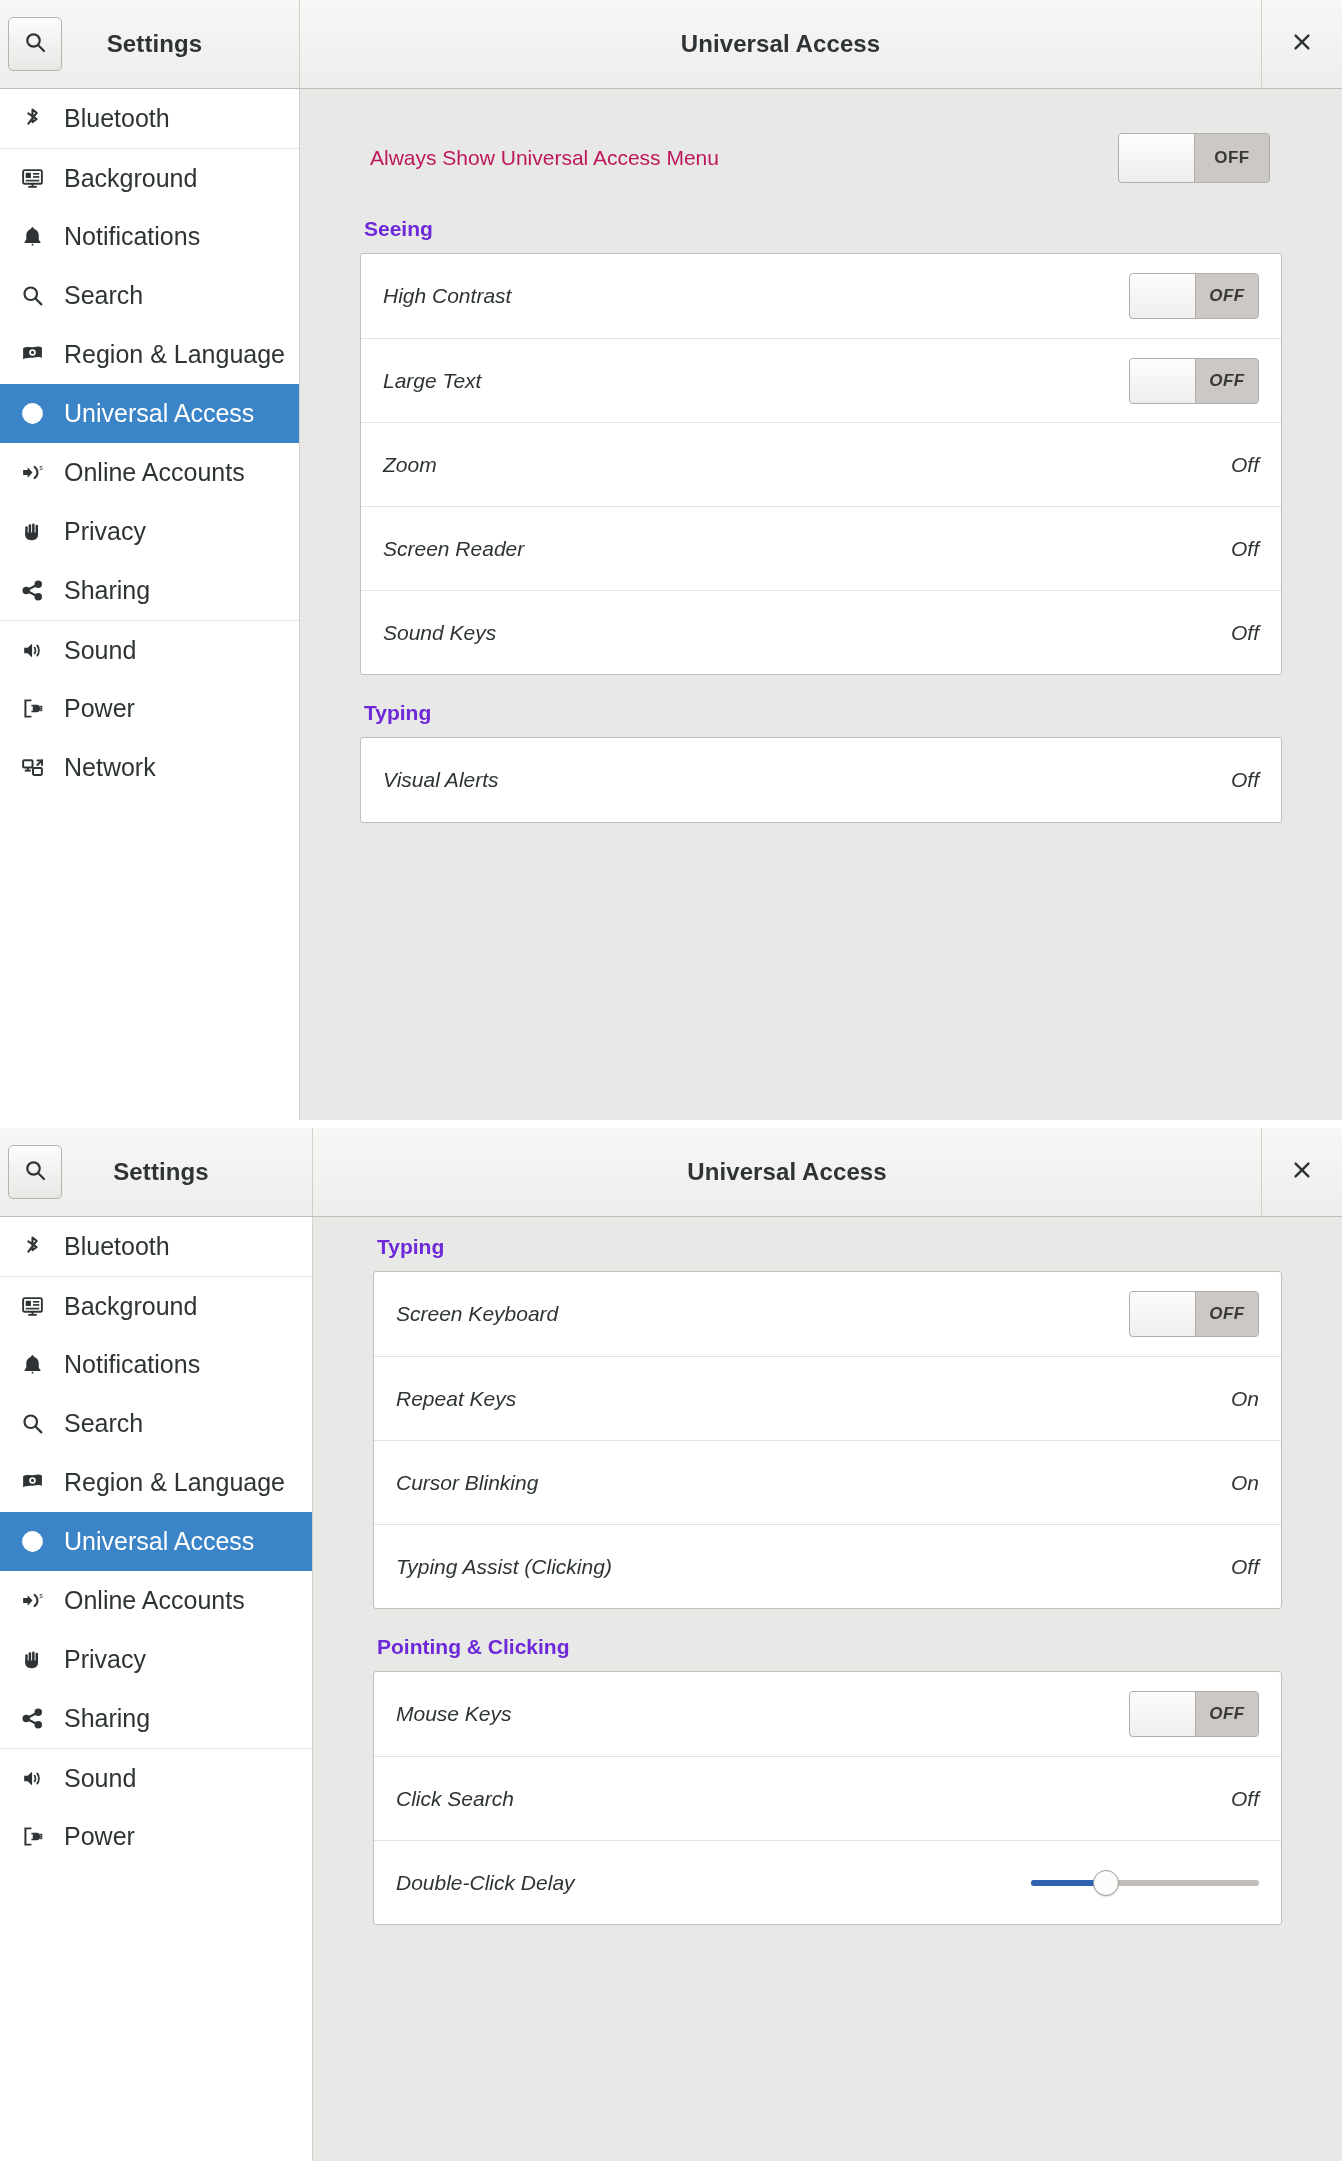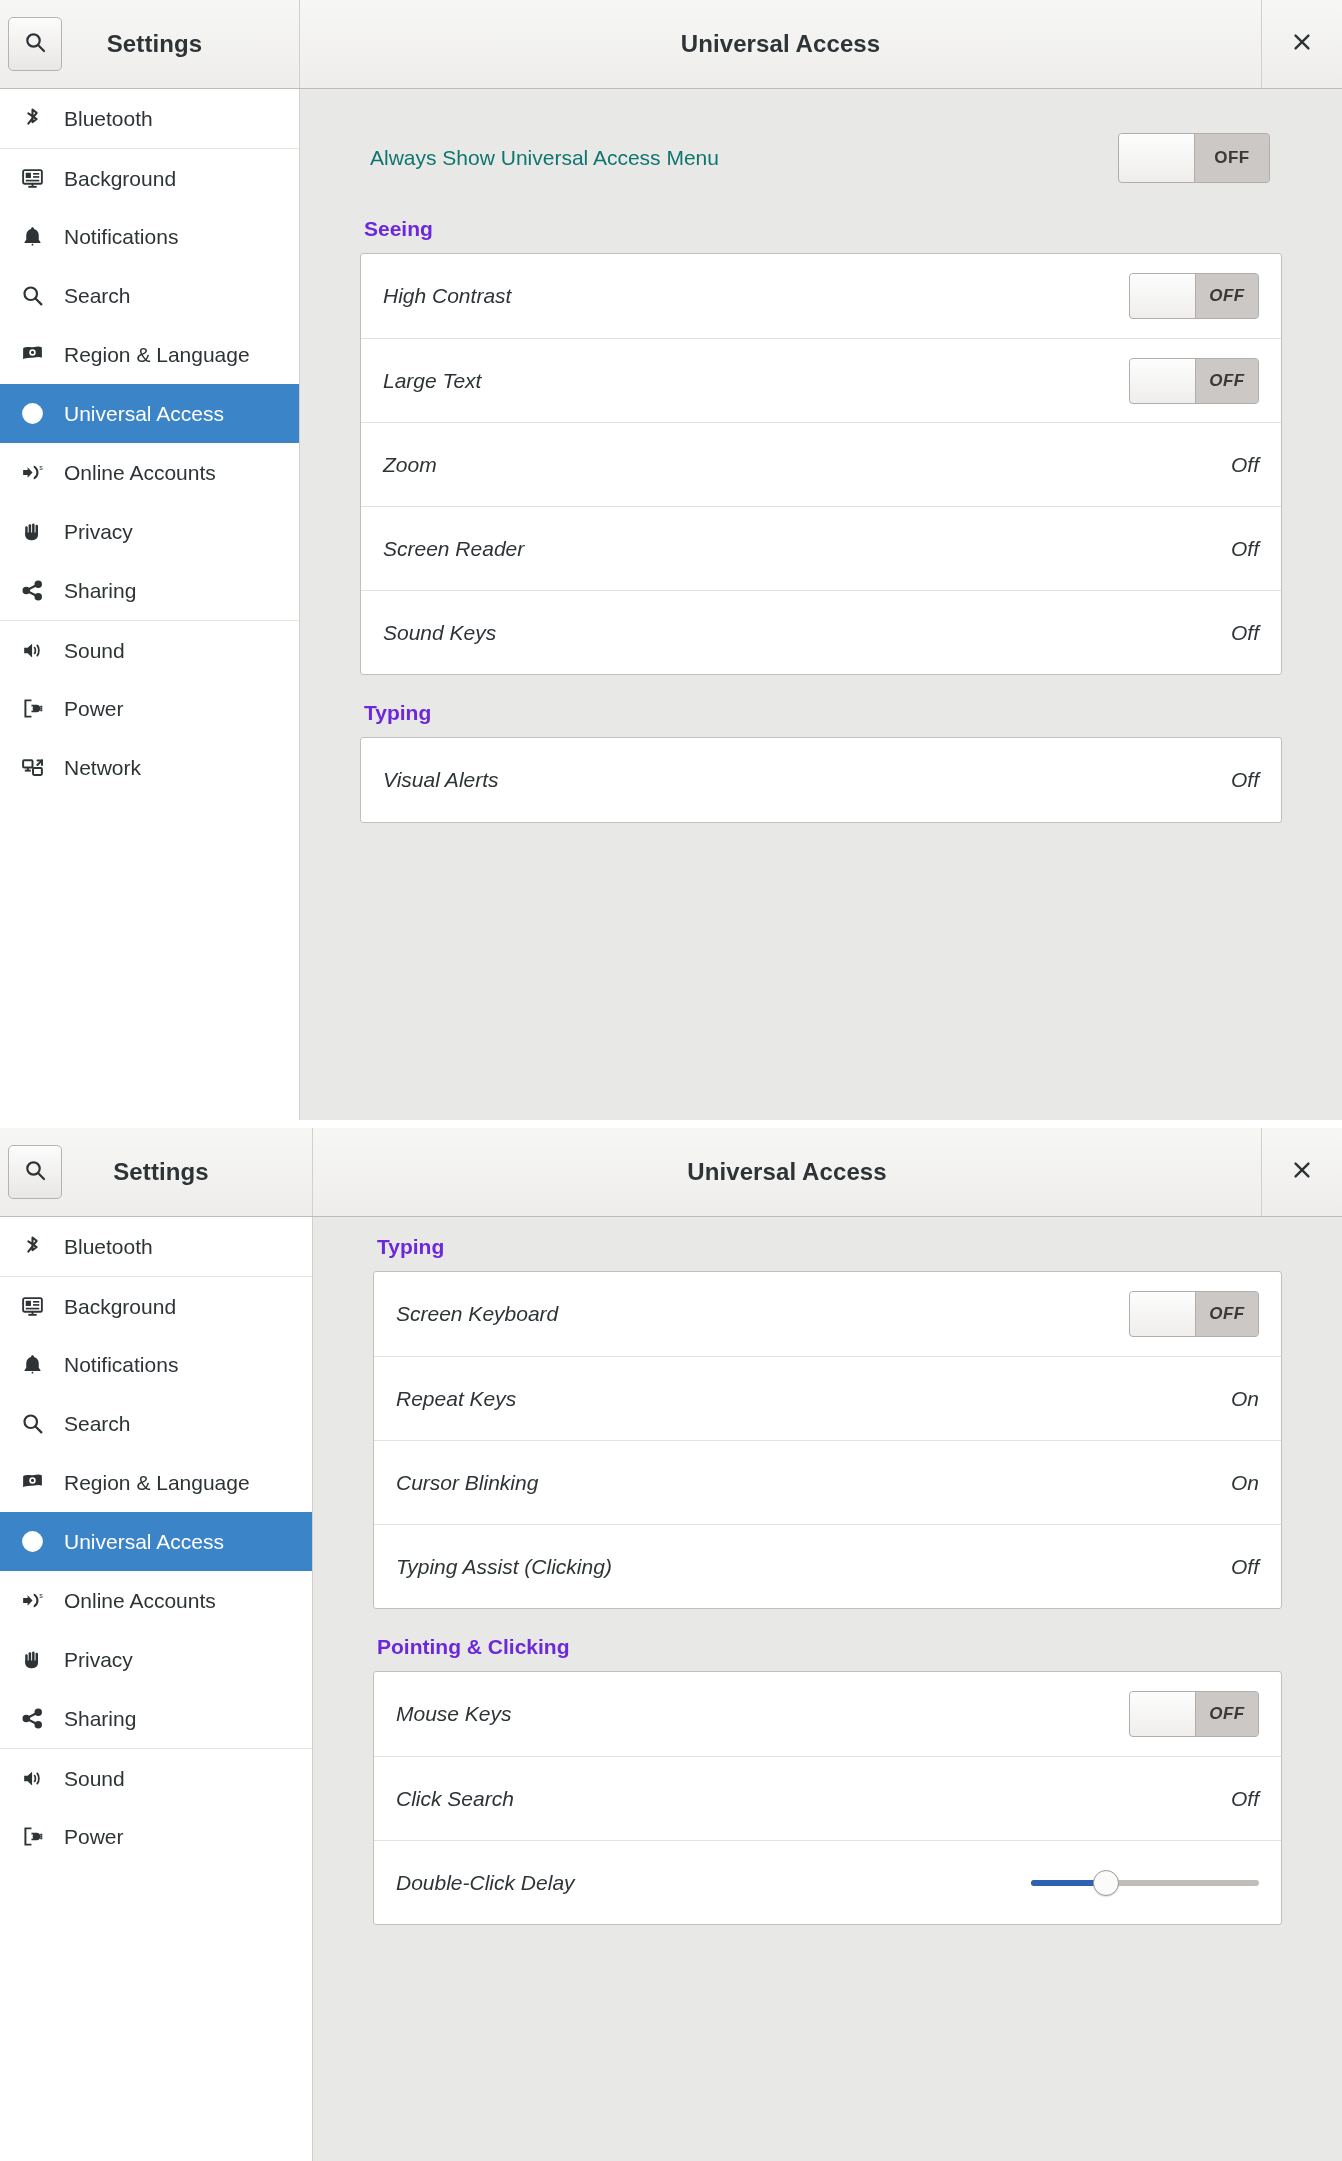--- a/index.html
+++ b/index.html
@@ -34,29 +34,29 @@
   
   .body-split{display:flex;align-items:stretch;}
   .sidebar{width:300px;background:#ffffff;border-right:1px solid #d3d0cc;box-sizing:border-box;
     flex:0 0 300px;}
   .nav-item{display:flex;align-items:center;height:59px;padding-left:20px;box-sizing:border-box;
     cursor:pointer;color:#2e3436;}
   .nav-item.sep{border-top:1px solid #e6e4e1;}
   .nav-item.selected{background:#3b84c8;color:#ffffff;}
   .nav-ico{width:30px;height:26px;display:flex;align-items:center;justify-content:flex-start;margin-right:14px;flex:0 0 30px;}
   .nav-ico svg{width:25px;height:25px;}
-  .nav-label{font-size:21px;line-height:1;text-align:center;}
+  .nav-label{font-size:25px;line-height:1;text-align:center;}
 
   
   .content{flex:1;background:#e8e8e7;box-sizing:border-box;position:relative;padding:0 60px;}
   .content.top-pad{padding-top:36px;}
 
   .toprow{display:flex;align-items:center;justify-content:space-between;
     padding:0 12px 0 10px;height:66px;}
-  .toprow-label{font-size:21px;color:#0f766e;}
+  .toprow-label{font-size:21px;color:#be185d;}
 
   .sec-title{font-size:21px;font-weight:bold;color:#6d28d9;margin:26px 0 12px 4px;}
   .sec-title.first{margin-top:0;}
 
   .card{background:#ffffff;border:1px solid #c3c0bc;border-radius:3px;overflow:hidden;}
   .row{display:flex;align-items:center;justify-content:space-between;
     height:84px;padding:0 22px;box-sizing:border-box;border-top:1px solid #e4e2df;cursor:pointer;font-style:italic;}
   .row:first-child{border-top:none;}
   .row-label{font-size:21px;color:#2e3436;}
   .row-value{font-size:21px;color:#2e3436;}

